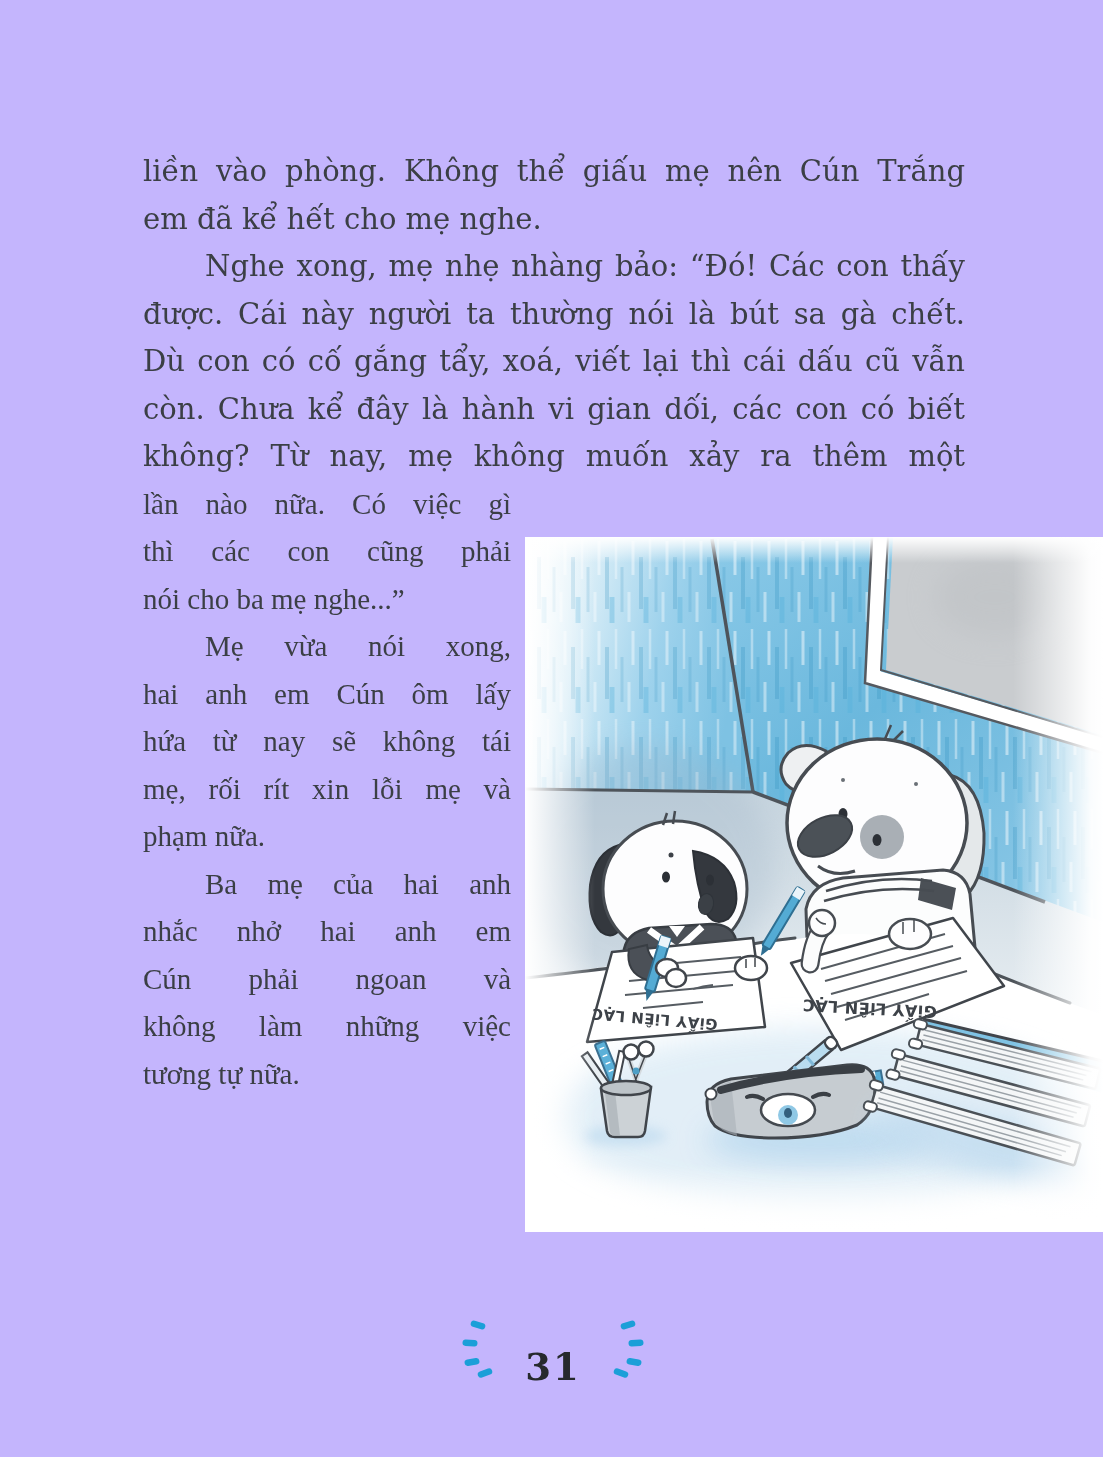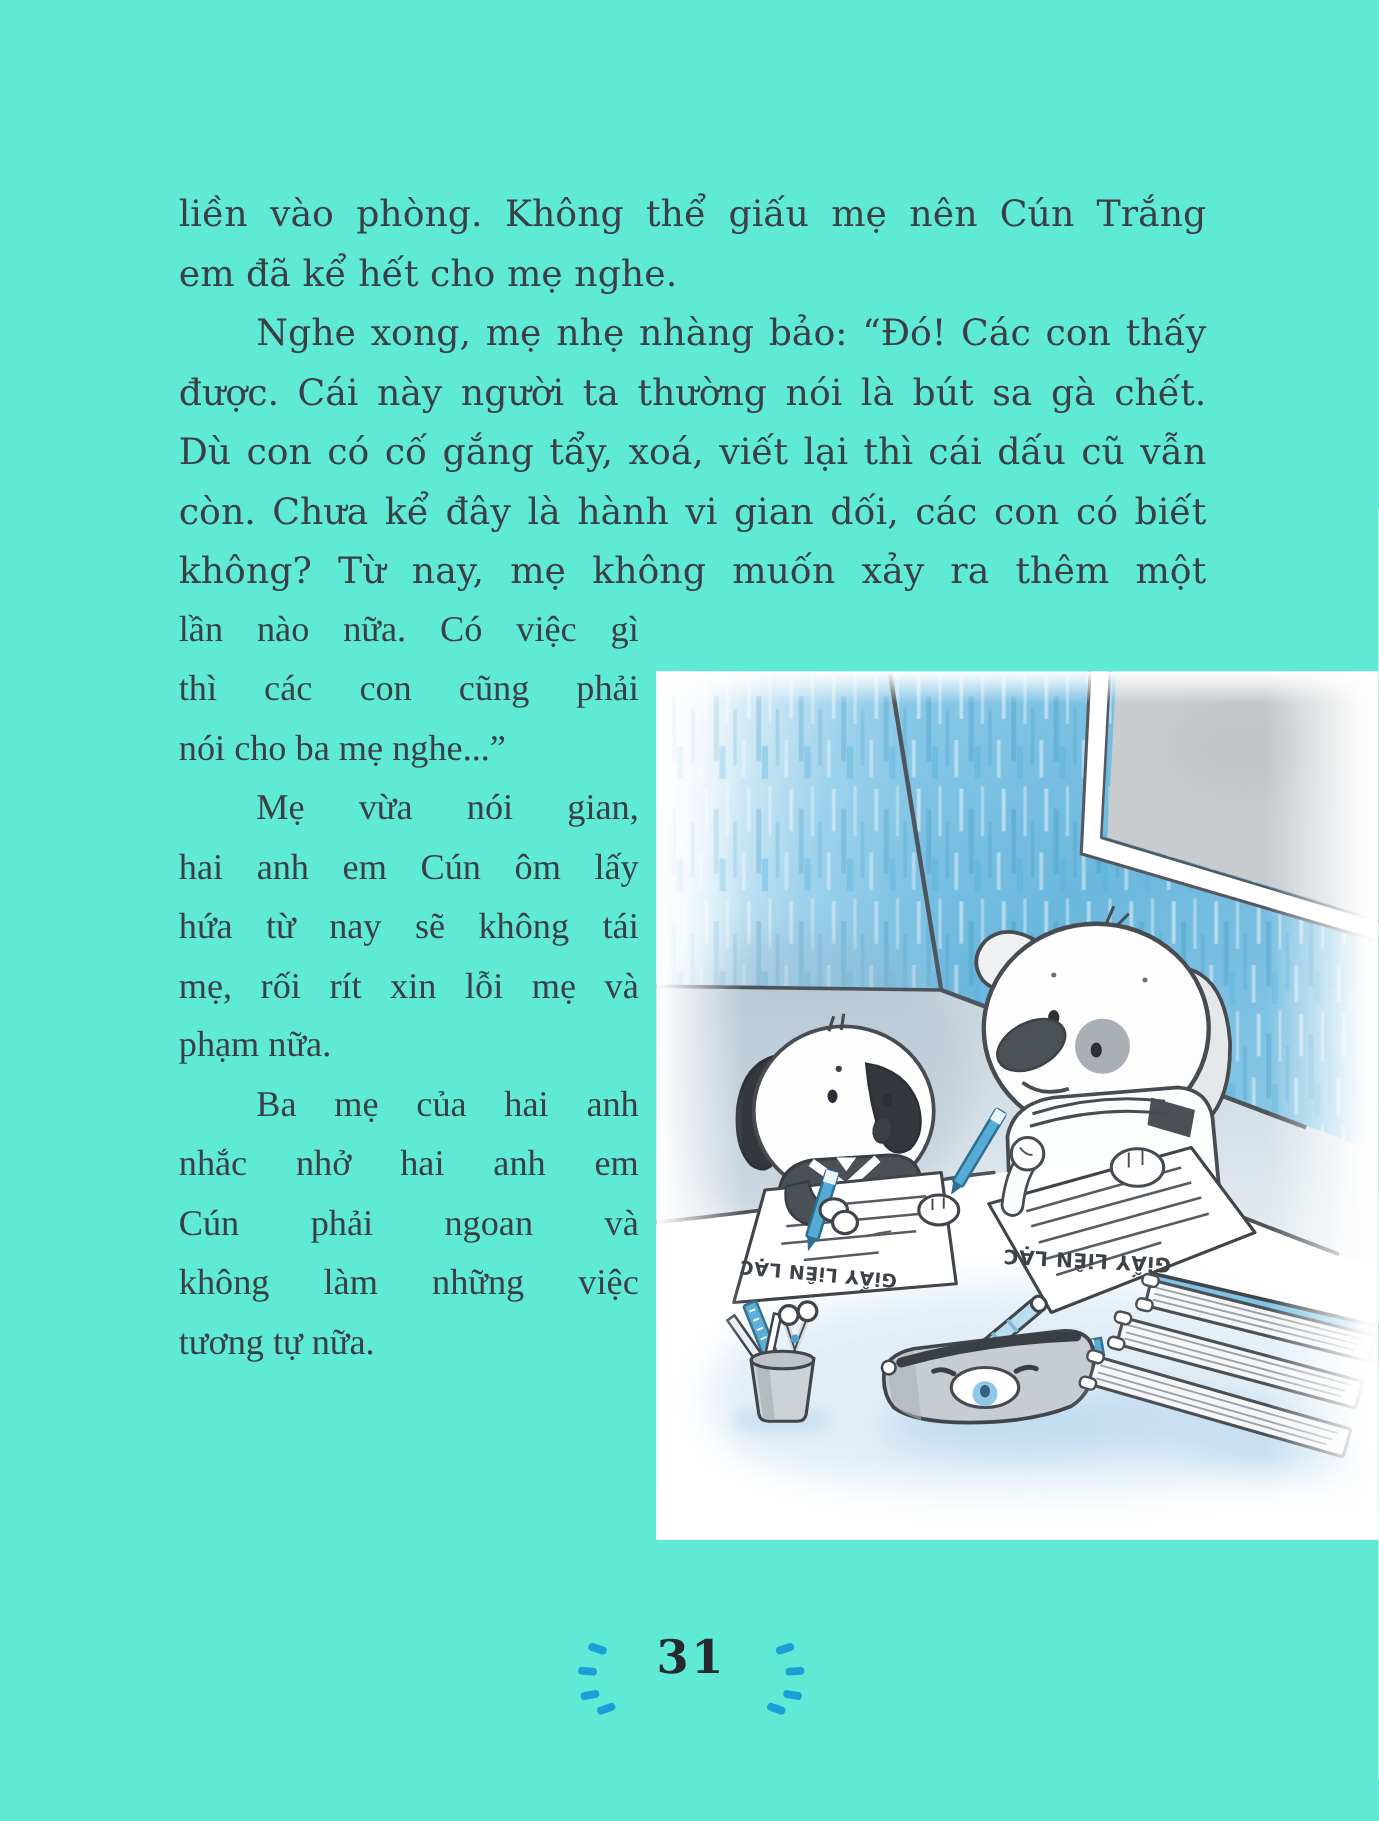--- a/index.html
+++ b/index.html
@@ -1,49 +1,49 @@
 <!DOCTYPE html>
 <html><head>
 <meta charset="utf-8">
 <style>
   html,body{margin:0;padding:0;background:#ffffff;}
-  .page{position:relative;width:1103px;height:1457px;background:#5eead4;overflow:hidden;
+  .page{position:relative;width:1103px;height:1457px;background:#c4b5fd;overflow:hidden;
         font-family:"DejaVu Serif","Liberation Serif",serif;}
   .textcol{position:absolute;left:143px;top:148px;width:822px;}
   .tline{height:47.5px;line-height:47.5px;font-size:29px;color:#3b3f45;box-sizing:border-box;
          white-space:normal;}
   .tline.full{width:822px;}
   .tline.narrow{width:368px;font-family:Liberation Serif, serif;}
   .tline.indent{padding-left:62px;}
   .tline.just{text-align:justify;text-align-last:justify;}
   .tline.just::after{content:"";display:inline-block;width:100%;height:0;vertical-align:top;}
   .illus{position:absolute;left:525px;top:537px;width:578px;height:695px;}
   .pagenum{position:absolute;left:453px;top:1303px;width:200px;height:86px;
-           display:flex;align-items:flex-start;justify-content:center;gap:24px;}
+           display:flex;align-items:flex-end;justify-content:center;gap:24px;}
   .pagenum .num{font-family:"DejaVu Serif","Liberation Serif",serif;font-weight:bold;
                 font-size:37px;color:#26292d;letter-spacing:2px;}
   .dash{fill:#1b9fd8;}
 </style>
 </head>
 <body>
 
 <div class="page">
 
   <div class="textcol">
       <div class="tline full just">liền vào phòng. Không thể giấu mẹ nên Cún Trắng</div>
       <div class="tline full">em đã kể hết cho mẹ nghe.</div>
       <div class="tline full just indent">Nghe xong, mẹ nhẹ nhàng bảo: “Đó! Các con thấy</div>
       <div class="tline full just">được. Cái này người ta thường nói là bút sa gà chết.</div>
       <div class="tline full just">Dù con có cố gắng tẩy, xoá, viết lại thì cái dấu cũ vẫn</div>
       <div class="tline full just">còn. Chưa kể đây là hành vi gian dối, các con có biết</div>
       <div class="tline full just">không? Từ nay, mẹ không muốn xảy ra thêm một</div>
       <div class="tline narrow just">lần nào nữa. Có việc gì</div>
       <div class="tline narrow just">thì các con cũng phải</div>
       <div class="tline narrow">nói cho ba mẹ nghe...”</div>
-      <div class="tline narrow just indent">Mẹ vừa nói gian,</div>
+      <div class="tline narrow just indent">Mẹ vừa nói xong,</div>
       <div class="tline narrow just">hai anh em Cún ôm lấy</div>
       <div class="tline narrow just">hứa từ nay sẽ không tái</div>
       <div class="tline narrow just">mẹ, rối rít xin lỗi mẹ và</div>
       <div class="tline narrow">phạm nữa.</div>
       <div class="tline narrow just indent">Ba mẹ của hai anh</div>
       <div class="tline narrow just">nhắc nhở hai anh em</div>
       <div class="tline narrow just">Cún phải ngoan và</div>
       <div class="tline narrow just">không làm những việc</div>
       <div class="tline narrow">tương tự nữa.</div>
     </div>

